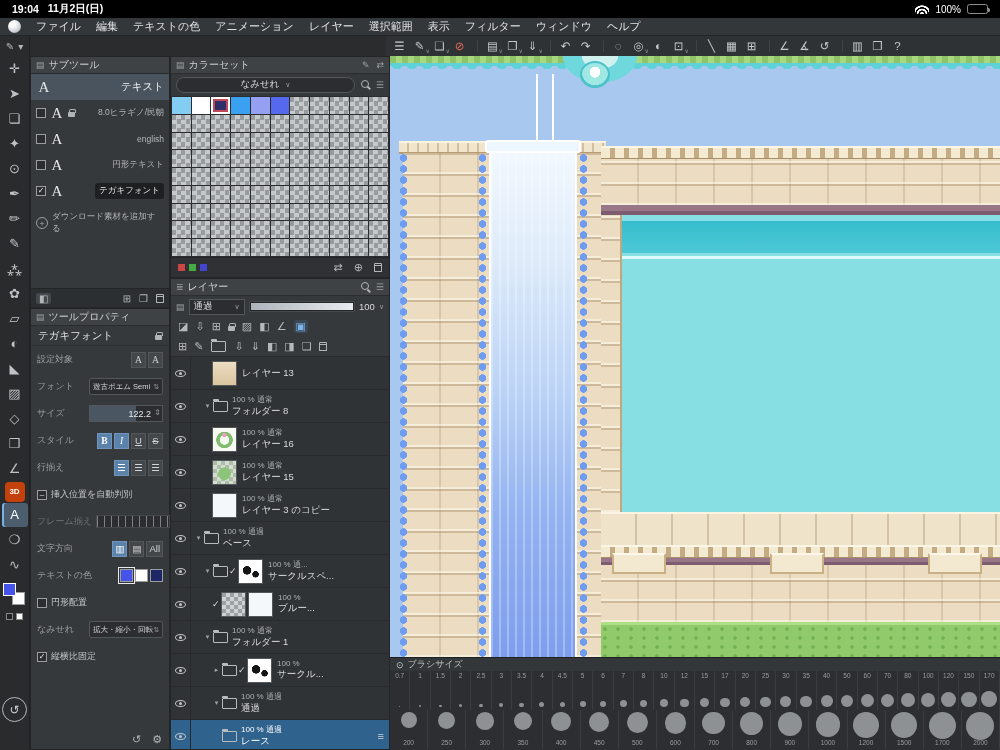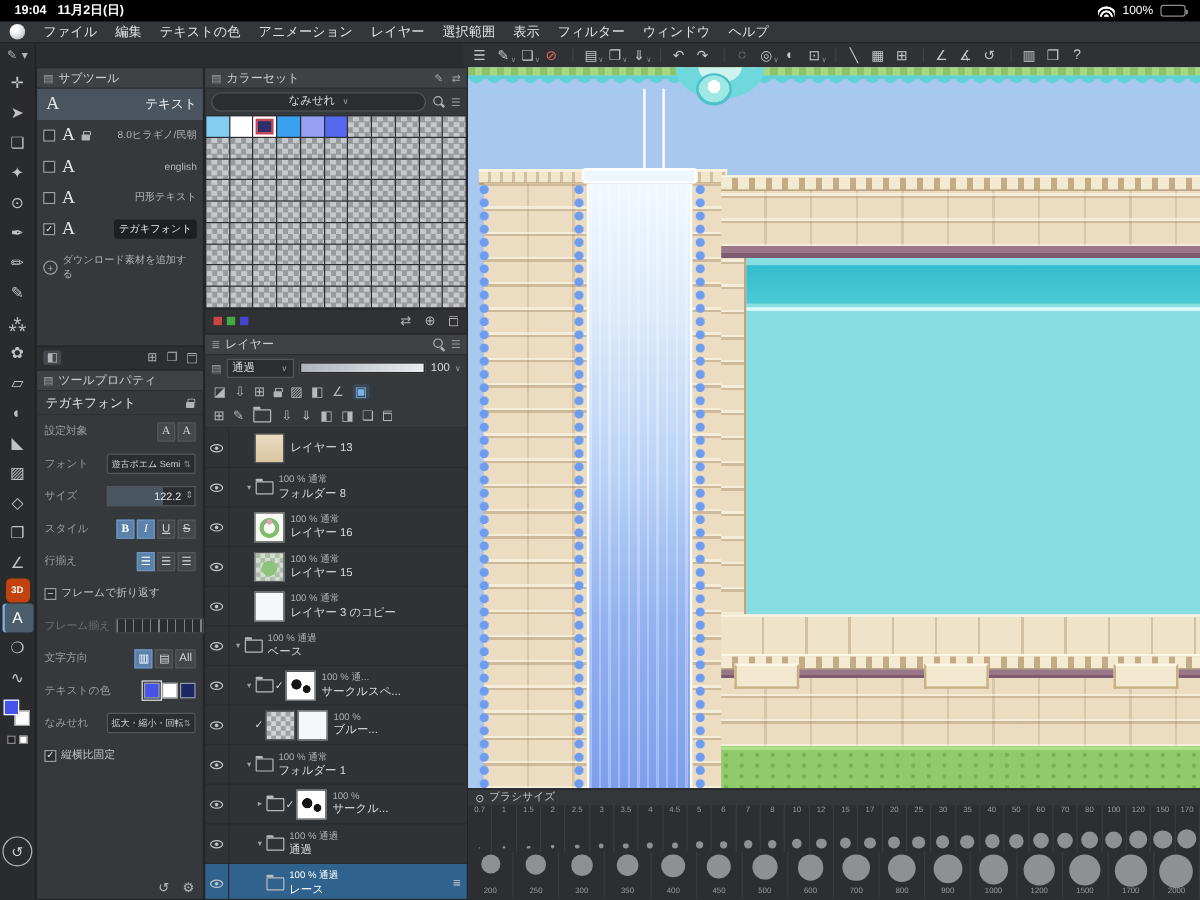--- a/index.html
+++ b/index.html
@@ -419,21 +419,21 @@
     <div class="pp-row">
       <span class="pp-label">行揃え</span>
       <span class="pp-ctrl" id="align-buttons">
           <span class="btn active">☰</span>
           <span class="btn">☰</span>
           <span class="btn">☰</span>
         </span>
     </div>
     <div class="pp-row">
       <span class="checkbox">–</span>
-      <span class="pp-label lt">フレームで折り返す</span>
+      <span class="pp-label lt">挿入位置を自動判別</span>
     </div>
     <div class="pp-row">
       <span class="pp-label dim">フレーム揃え</span>
       <span class="pp-ctrl">
           <span class="ruler"></span>
         </span>
     </div>
     <div class="pp-row">
       <span class="pp-label">文字方向</span>
       <span class="pp-ctrl" id="direction-buttons">
@@ -442,20 +442,24 @@
           <span class="btn">All</span>
         </span>
     </div>
     <div class="pp-row">
       <span class="pp-label">テキストの色</span>
       <span class="pp-ctrl" id="text-color-chips">
           <span class="chip selected" style="background: rgb(70, 83, 232);"></span>
           <span class="chip" style="background: rgb(255, 255, 255);"></span>
           <span class="chip" style="background: rgb(30, 39, 102);"></span>
         </span>
+    </div>
+    <div class="pp-row">
+      <span class="checkbox"></span>
+      <span class="pp-label lt">円形配置</span>
     </div>
     <div class="pp-row">
       <span class="pp-label">なみせれ</span>
       <span class="pp-ctrl">
         <span class="dropdown">
           <span>拡大・縮小・回転</span>
           <span class="dd-arrows"></span>
         </span>
       </span>
     </div>

